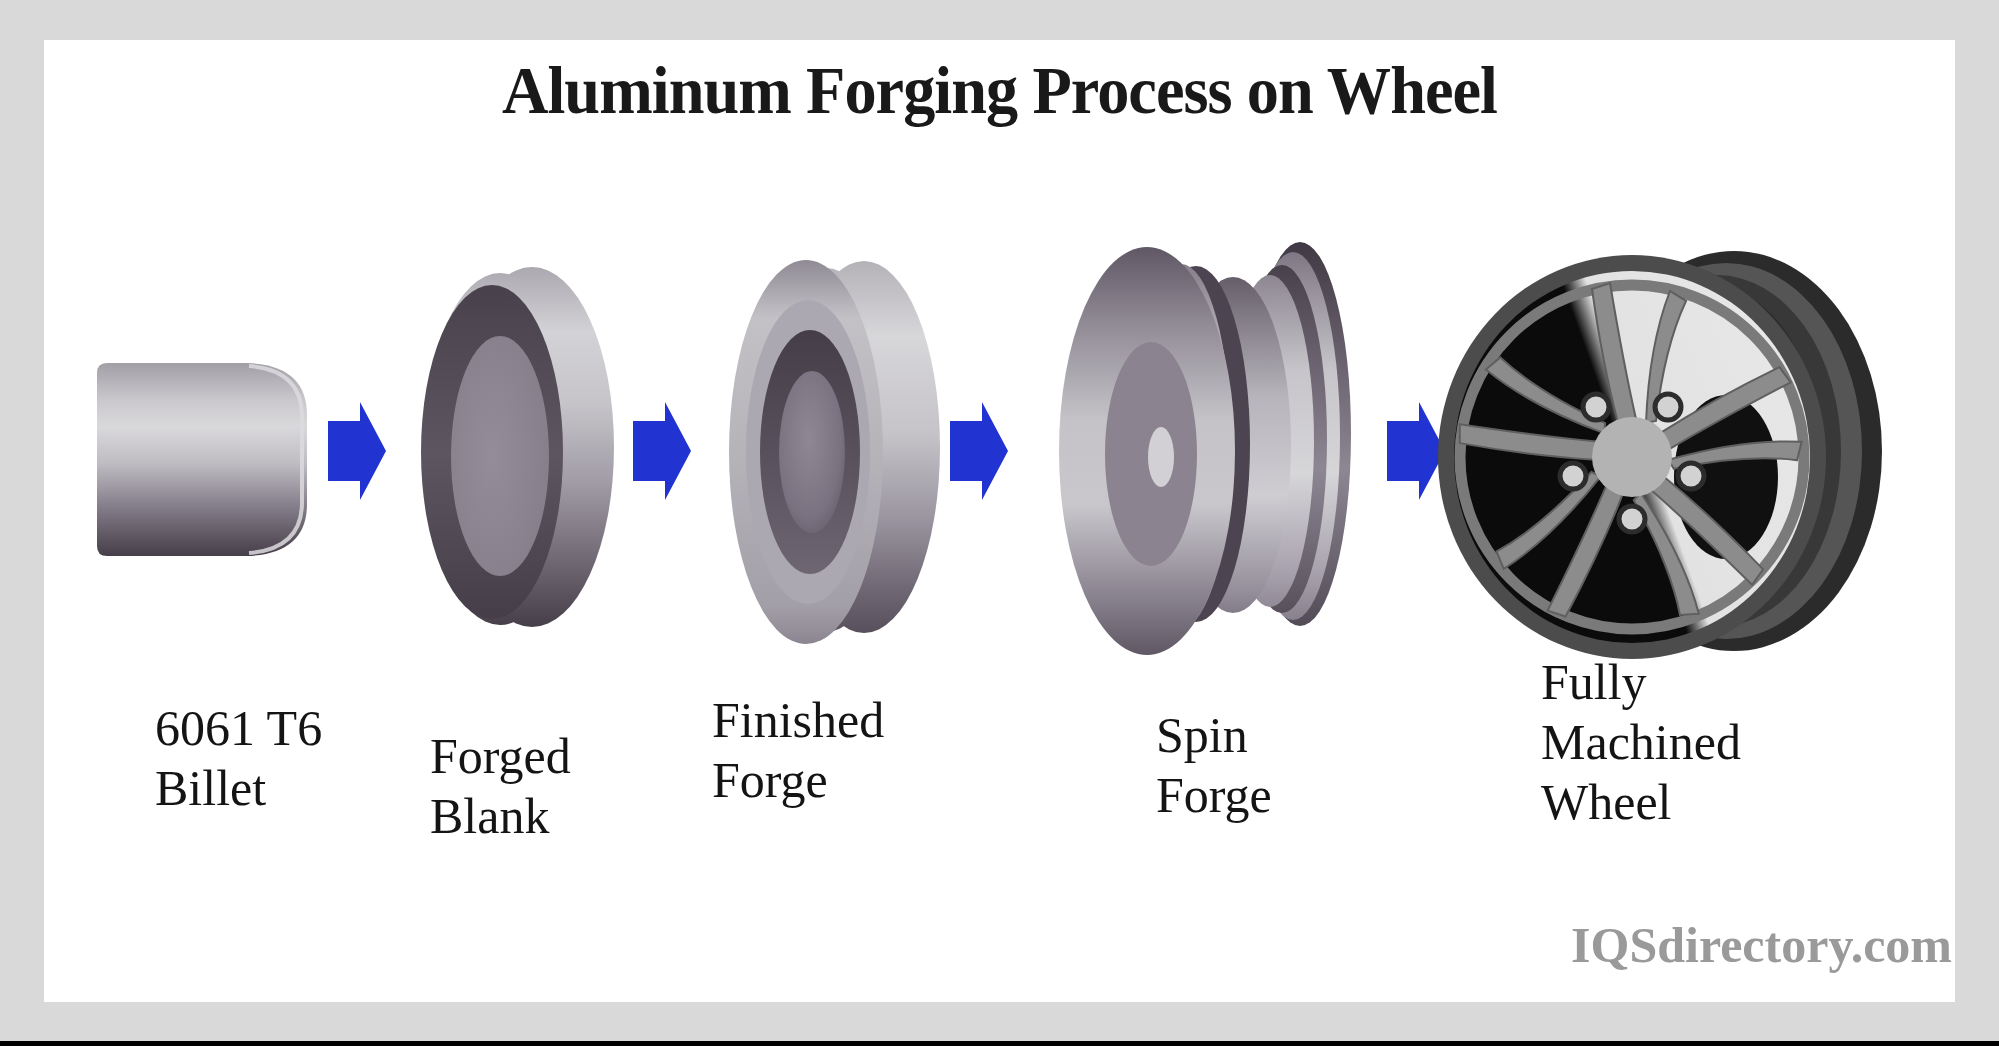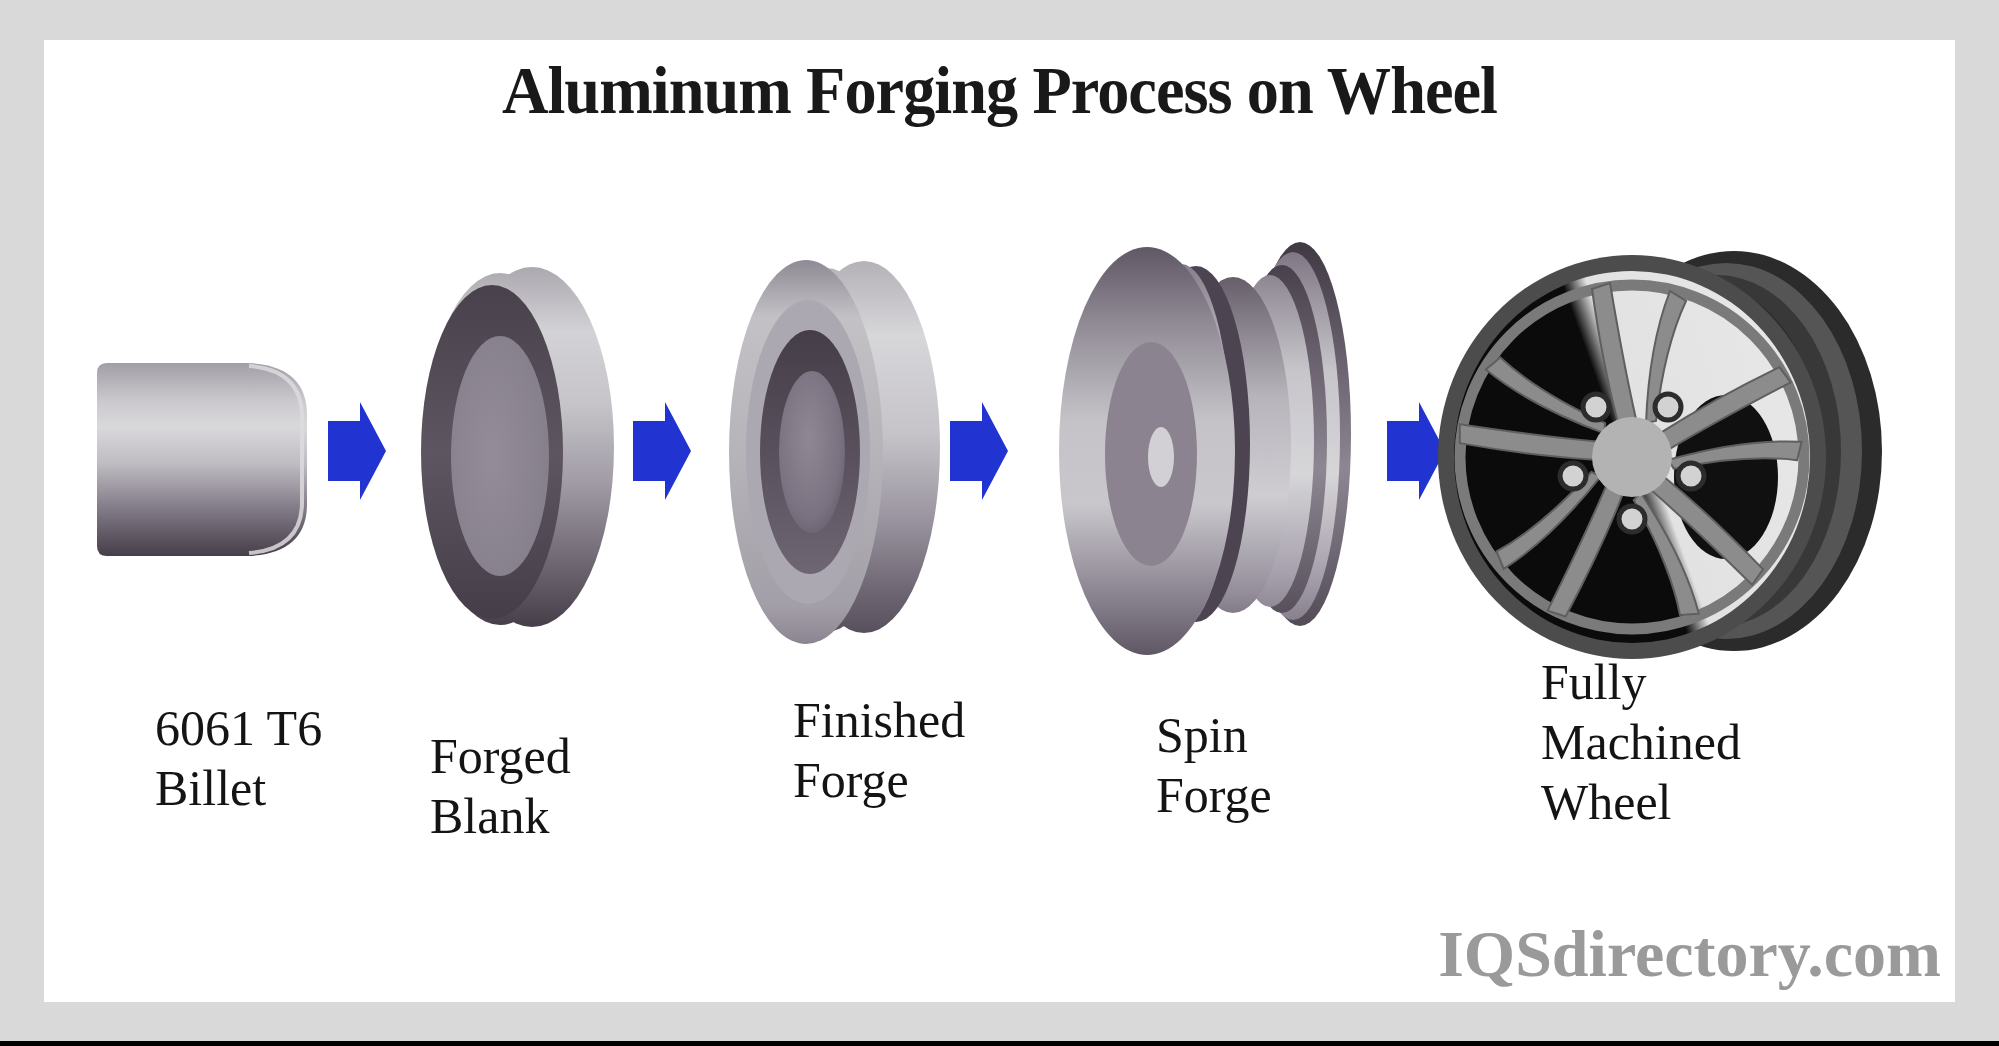--- a/index.html
+++ b/index.html
@@ -25,22 +25,22 @@
   .stage-art{position:absolute;}
   .stage-art svg{display:block;width:100%;height:100%;}
   .arrow{position:absolute;width:58px;height:98px;}
   .arrow svg{display:block;width:100%;height:100%;}
   .stage-label{
     position:absolute;
     font-size:50px;line-height:60px;color:#141414;
     white-space:pre-line;
   }
   .watermark{
-    position:absolute;right:58px;top:916px;
-    font-size:66px;font-weight:bold;color:#9a9a9a;
+    position:absolute;right:47px;top:916px;
+    font-size:50px;font-weight:bold;color:#9a9a9a;
     letter-spacing:0px;
   }
 </style>
 </head>
 <body>
 
 <div class="panel"></div>
 <div class="bottom-bar"></div>
 
 <div class="title">Aluminum Forging Process on Wheel</div>
@@ -251,21 +251,21 @@
       <circle cx="137" cy="231" r="13"></circle>
       <circle cx="160" cy="162" r="13"></circle>
     </g>
   </svg>
 </div>
 
 <div class="stage-label" style="left:155px;top:698px;">6061 T6
 Billet</div>
 <div class="stage-label" style="left:430px;top:726px;">Forged
 Blank</div>
-<div class="stage-label" style="left:793px;top:690px;">Finished
+<div class="stage-label" style="left:712px;top:690px;">Finished
 Forge</div>
 <div class="stage-label" style="left:1156px;top:705px;">Spin
 Forge</div>
 <div class="stage-label" style="left:1541px;top:652px;">Fully
 Machined
 Wheel</div>
 
 <div class="watermark">IQSdirectory.com</div>
 
 </body></html>

